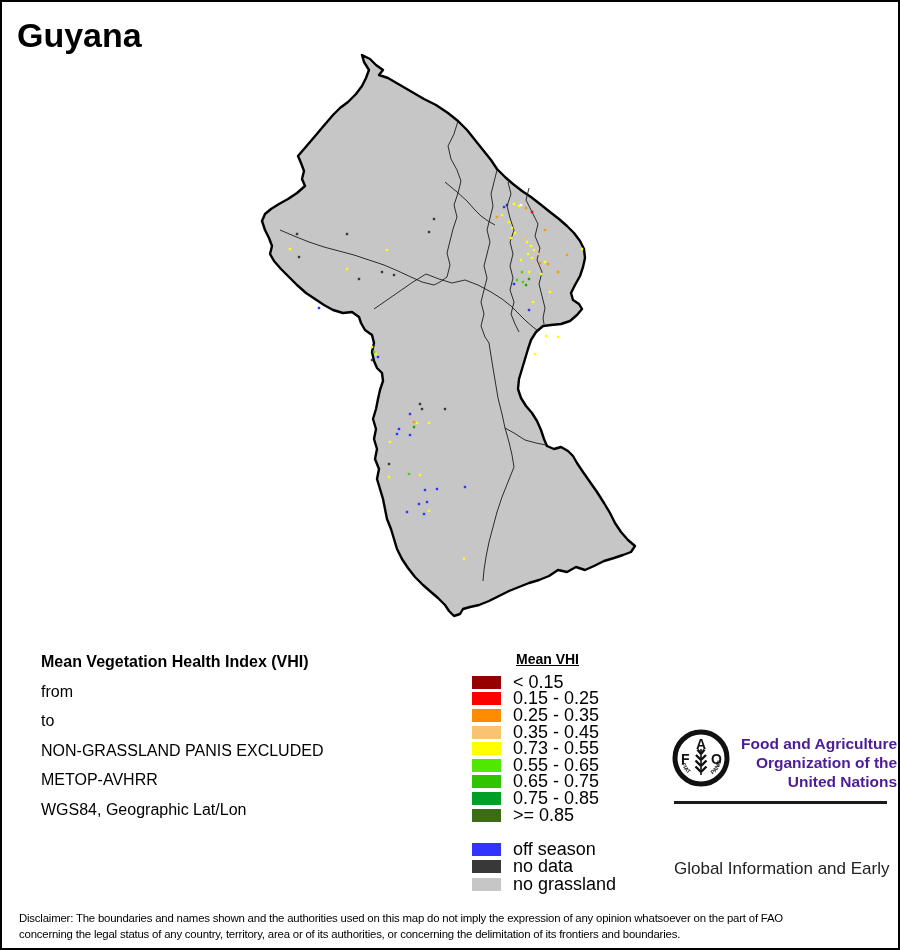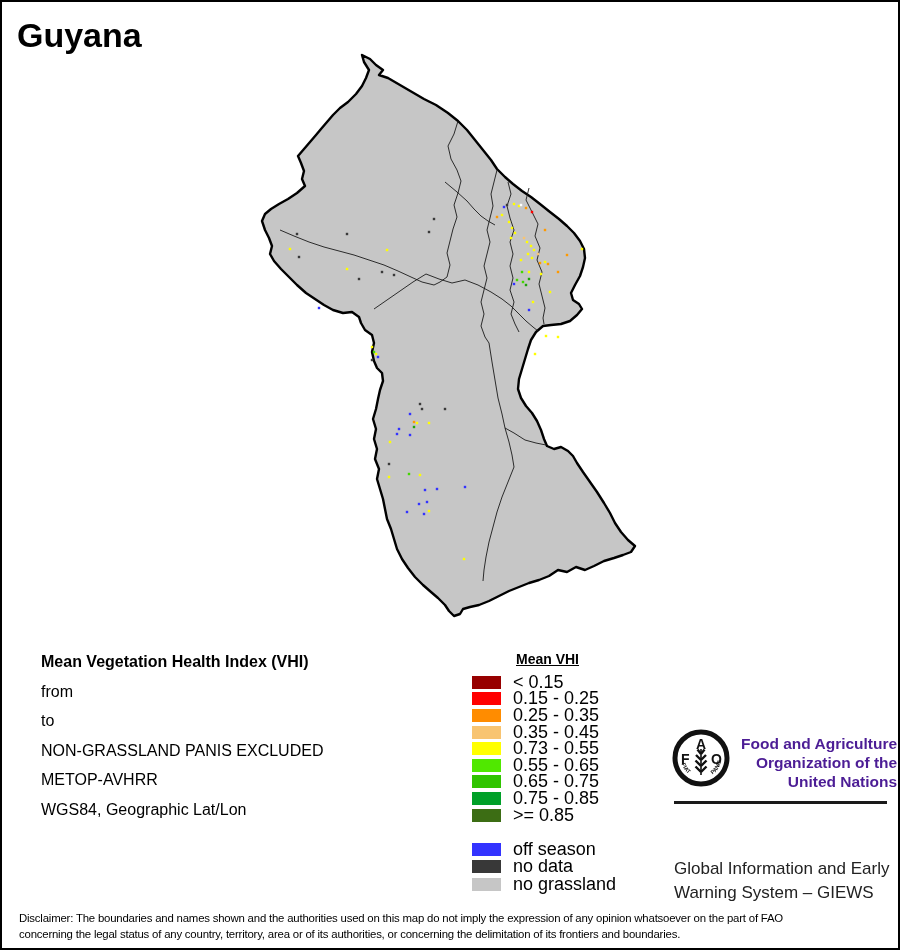--- a/index.html
+++ b/index.html
@@ -229,21 +229,20 @@
     </text>
   </svg>
   <div class="fao-org">
     <div>Food and Agriculture</div>
     <div>Organization of the</div>
     <div>United Nations</div>
   </div>
   <div class="fao-rule"></div>
   <div class="giews">
     <div>Global Information and Early</div>
-    <div>Warning System – GIEWS</div>
   </div>
 
   <div class="disclaimer">
     <div>Disclaimer: The boundaries and names shown and the authorities used on this map do not imply the expression of any opinion whatsoever on the part of FAO</div>
     <div>concerning the legal status of any country, territory, area or of its authorities, or concerning the delimitation of its frontiers and boundaries.</div>
   </div>
 
 </div>
 
 </body></html>

